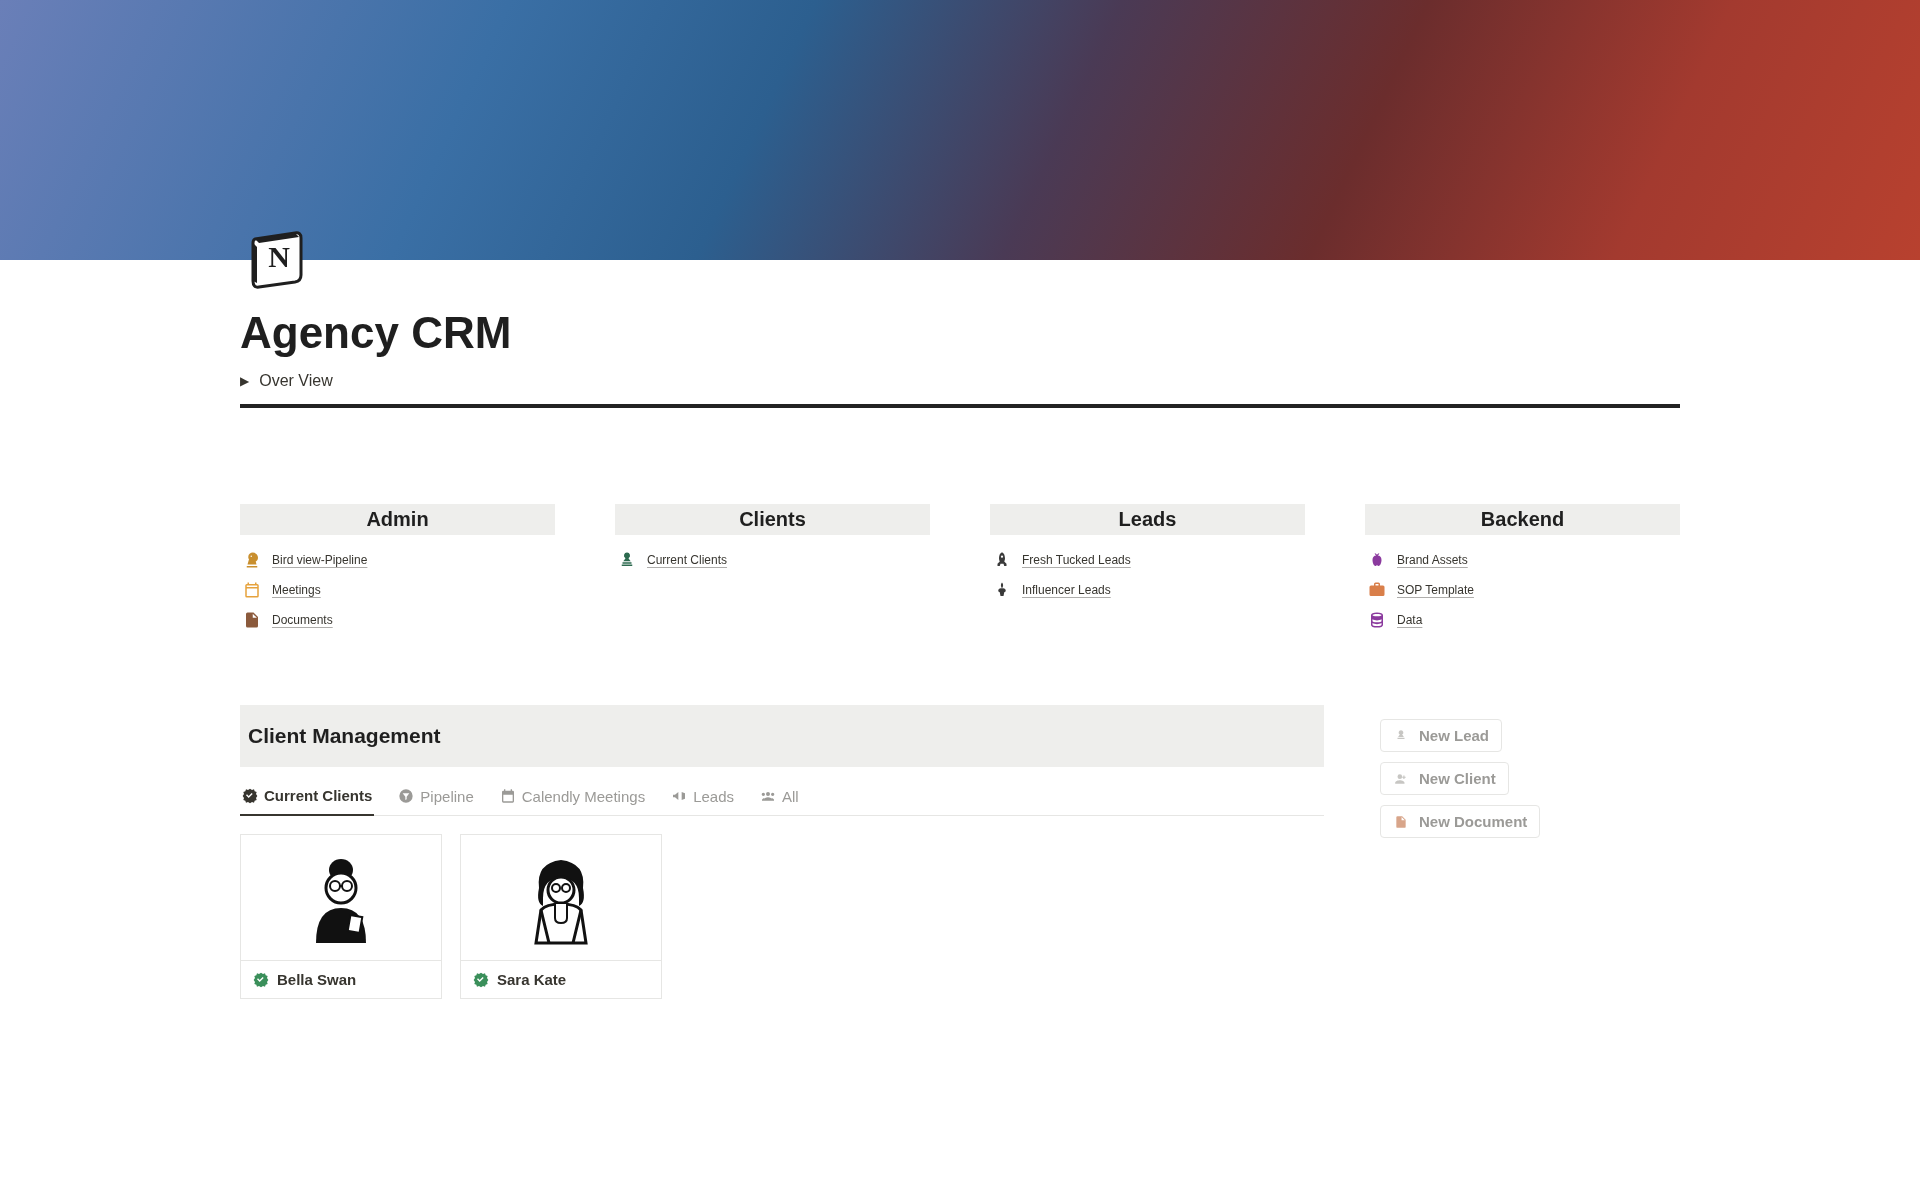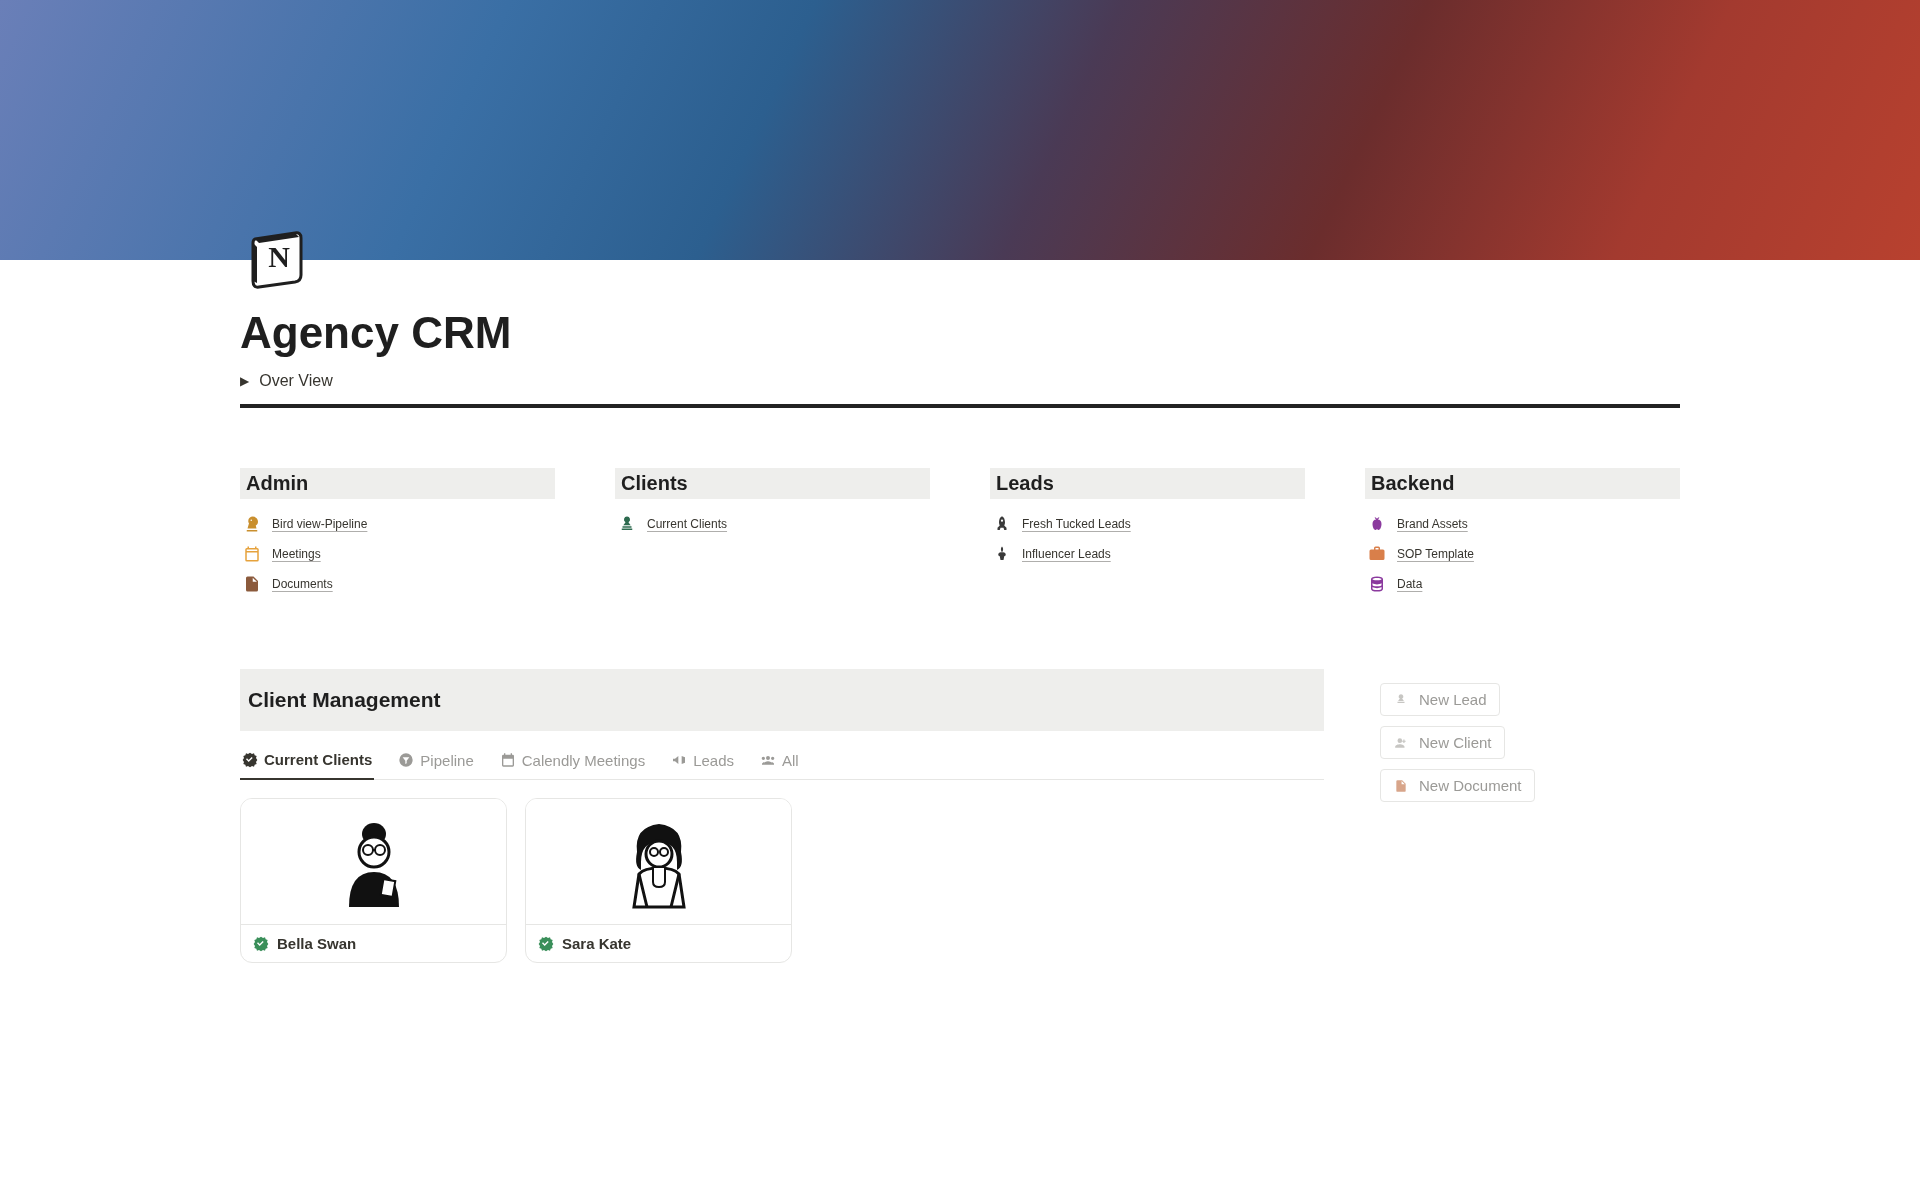--- a/index.html
+++ b/index.html
@@ -49,21 +49,22 @@
   }
   .divider {
     height: 4px;
     background: #222;
     margin-top: 14px;
     width: 100%;
   }
   .columns {
     display: flex;
     gap: 60px;
-    margin-top: 60px;
+    margin-top: 96px;
+    text-align: center;
   }
   .col { flex: 1; }
   .col-header {
     background: #eeeeec;
     padding: 4px 6px;
     font-size: 20px;
     font-weight: 700;
     color: #1f1f1f;
     margin-bottom: 10px;
   }
@@ -128,23 +129,23 @@
   .tab-icon {
     width: 16px; height: 16px;
     display:flex; align-items:center; justify-content:center;
   }
   .cards {
     display: flex;
     gap: 18px;
     margin-top: 18px;
   }
   .card {
-    width: 267px;
+    width: 202px;
     border: 1px solid #e6e6e4;
-    border-radius: 12px;
+    border-radius: 0;
     overflow: hidden;
     cursor: pointer;
   }
   .card-img {
     height: 126px;
     background: #fff;
     display: flex;
     align-items: center;
     justify-content: center;
     border-bottom: 1px solid #e6e6e4;
@@ -155,20 +156,21 @@
     gap: 8px;
     padding: 10px 12px;
     font-size: 15px;
     font-weight: 600;
   }
   .add-buttons {
     display: flex;
     flex-direction: column;
     gap: 10px;
     margin-top: 14px;
+    font-weight: bold;
   }
   .add-btn {
     display: inline-flex;
     align-items: center;
     gap: 10px;
     padding: 7px 12px;
     border: 1px solid #e6e6e4;
     border-radius: 4px;
     font-size: 15px;
     color: #9b9a97;

